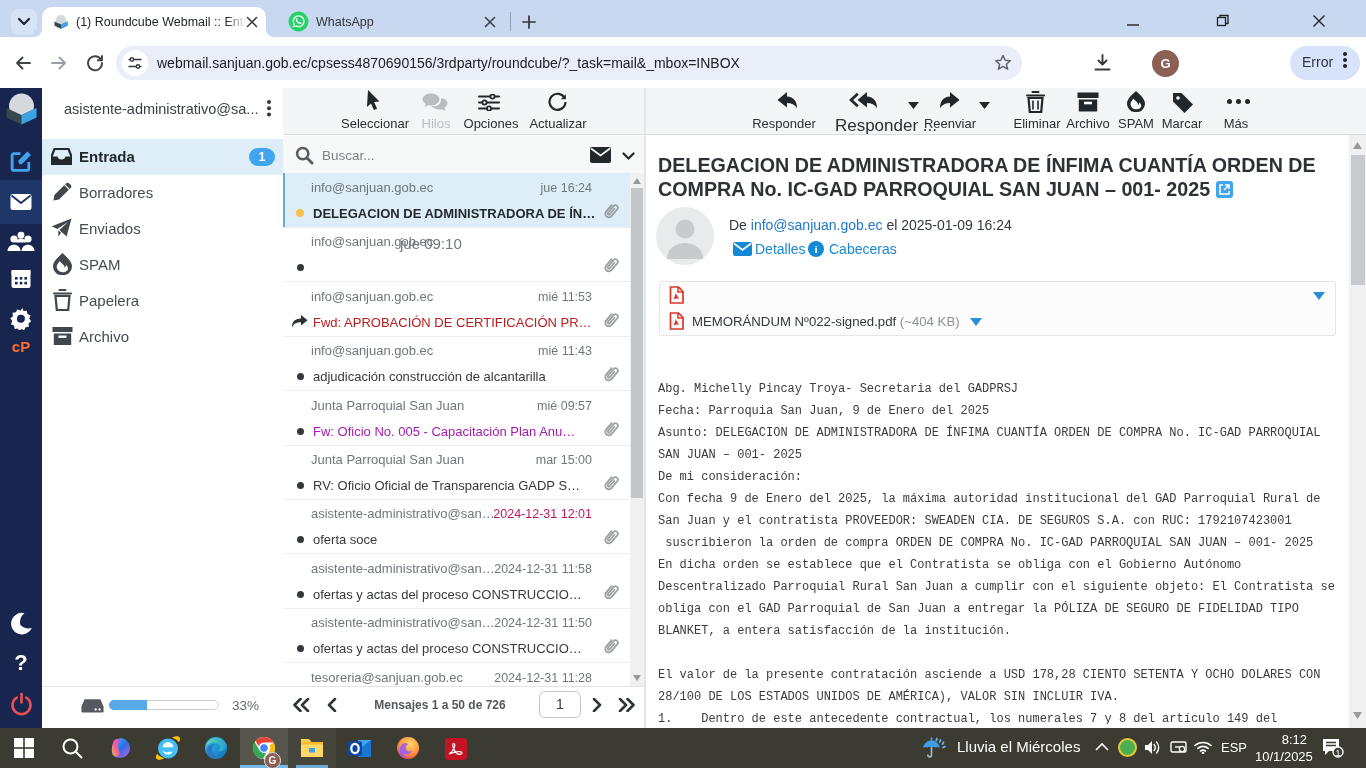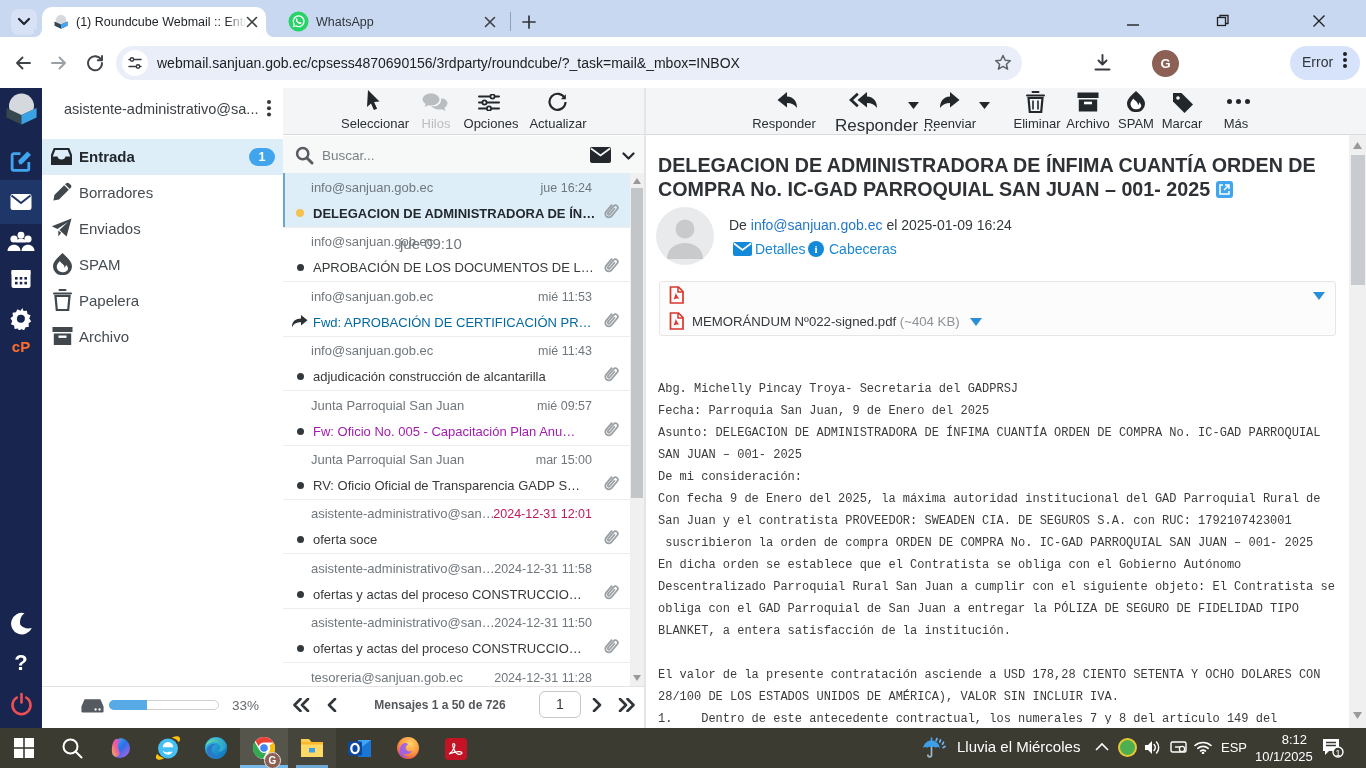--- a/index.html
+++ b/index.html
@@ -247,33 +247,32 @@
 <div class="ab" style="left:313px;top:206px;font-weight:700;font-size:13px;color:#23282d;white-space:nowrap">DELEGACION DE ADMINISTRADORA DE ÍN…</div>
 <svg class="ab" style="left:601px;top:202px" width="19" height="20" viewBox="0 0 19 20">
       <g transform="rotate(40 9.5 10)" fill="none" stroke="#9aa0a4" stroke-width="1.8">
         <path d="M5.9 3.3v9.2a3.5 3.5 0 0 0 7 0V3.5a2.4 2.4 0 0 0-4.8 0v8.7a1.15 1.15 0 0 0 2.3 0V4.3"></path>
       </g>
     </svg>
 <div class="ab" style="left:283px;top:281px;width:347px;height:1px;background:#ededee"></div>
 <div class="ab" style="left:311px;top:234px;white-space:nowrap;font-size:13px;color:#70777c">info@sanjuan.gob.ec</div>
 <div class="ab" style="left:400px;top:235px;width:192px;font-size:15px;color:#70777c">jue 09:10</div>
 <div class="ab" style="left:297px;top:264px;width:7px;height:7px;border-radius:4px;background:#33383c"></div>
-<div class="ab" style="left:313px;top:260px;font-size:13px;color:#37393b;white-space:nowrap">APROBACIÓN DE LOS DOCUMENTOS DE L…</div>
 <svg class="ab" style="left:601px;top:256px" width="19" height="20" viewBox="0 0 19 20">
       <g transform="rotate(40 9.5 10)" fill="none" stroke="#9aa0a4" stroke-width="1.8">
         <path d="M5.9 3.3v9.2a3.5 3.5 0 0 0 7 0V3.5a2.4 2.4 0 0 0-4.8 0v8.7a1.15 1.15 0 0 0 2.3 0V4.3"></path>
       </g>
     </svg>
 <div class="ab" style="left:283px;top:336px;width:347px;height:1px;background:#ededee"></div>
 <div class="ab" style="left:311px;top:289px;white-space:nowrap;font-size:13px;color:#70777c">info@sanjuan.gob.ec</div>
 <div class="ab" style="left:400px;top:290px;width:192px;text-align:right;font-size:12.5px;color:#70777c">mié 11:53</div>
 <svg class="ab" style="left:291px;top:315px" width="17" height="13" viewBox="0 0 17 13">
       <path d="M10 0l6.5 5.3L10 10.6V7.2S3.2 6.2 1 12.6C.5 5.8 5.2 3.6 10 3.4z" fill="#2c3135"></path>
     </svg>
-<div class="ab" style="left:313px;top:315px;font-size:13px;color:#0369a1;white-space:nowrap">Fwd: APROBACIÓN DE CERTIFICACIÓN PR…</div>
+<div class="ab" style="left:313px;top:315px;font-size:13px;color:#b91c1c;white-space:nowrap">Fwd: APROBACIÓN DE CERTIFICACIÓN PR…</div>
 <svg class="ab" style="left:601px;top:311px" width="19" height="20" viewBox="0 0 19 20">
       <g transform="rotate(40 9.5 10)" fill="none" stroke="#9aa0a4" stroke-width="1.8">
         <path d="M5.9 3.3v9.2a3.5 3.5 0 0 0 7 0V3.5a2.4 2.4 0 0 0-4.8 0v8.7a1.15 1.15 0 0 0 2.3 0V4.3"></path>
       </g>
     </svg>
 <div class="ab" style="left:283px;top:390px;width:347px;height:1px;background:#ededee"></div>
 <div class="ab" style="left:311px;top:343px;white-space:nowrap;font-size:13px;color:#70777c">info@sanjuan.gob.ec</div>
 <div class="ab" style="left:400px;top:344px;width:192px;text-align:right;font-size:12.5px;color:#70777c">mié 11:43</div>
 <div class="ab" style="left:297px;top:373px;width:7px;height:7px;border-radius:4px;background:#33383c"></div>
 <div class="ab" style="left:313px;top:369px;font-size:13px;color:#37393b;white-space:nowrap">adjudicación construcción de alcantarilla</div>

